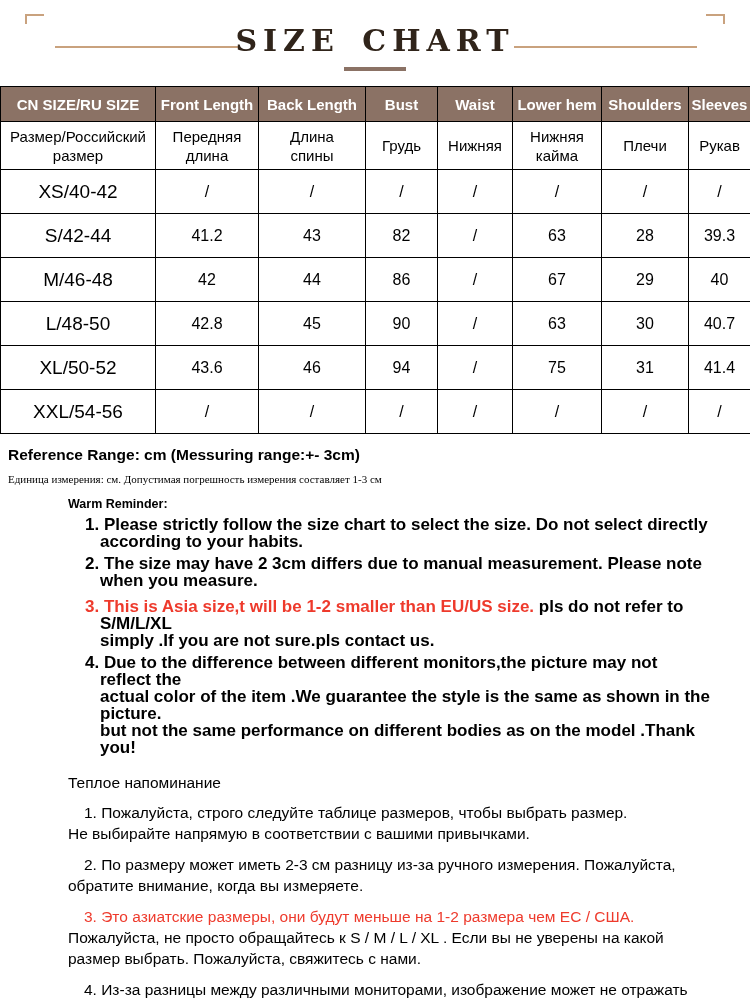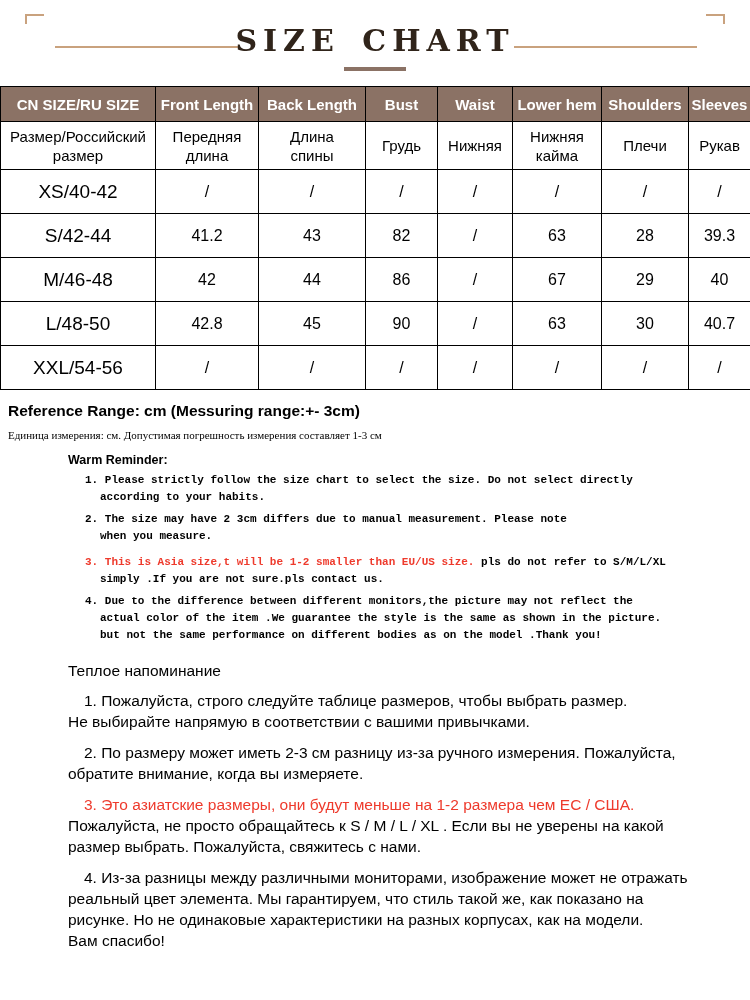--- a/index.html
+++ b/index.html
@@ -49,21 +49,21 @@
   tbody td{font-size:16px;}
   tbody td.size-label{font-size:19px;}
   
   .notes{position:relative;}
   .ref-en{margin:12px 0 9px 8px;font-size:15.5px;font-weight:700;}
   .ref-ru{margin:9px 0 0 8px;font-size:11px;font-family:Liberation Serif, serif;}
   .warm-title{margin:12px 0 0 68px;font-size:12.5px;font-weight:700;}
   .note-en{
     margin:5px 0 0 85px;padding-left:15px;text-indent:-15px;
     width:610px;white-space:pre-wrap;
-    font-size:11px;font-weight:700;line-height:17px;font-family:Liberation Mono, monospace;
+    font-size:17px;font-weight:700;line-height:17px;
   }
   .note-en.gap{margin-top:9px;}
   .ru-title{margin:18px 16px 0 68px;font-size:15.5px;}
   .note-ru{
     margin:10px 0 0 68px;text-indent:16px;width:668px;white-space:pre-wrap;
     font-size:15.5px;line-height:21px;
   }
   .red{color:var(--red);}
 </style>
 </head>
@@ -150,20 +150,30 @@
         </tr>
         <tr>
           <td class="size-label">L/48-50</td>
           <td>42.8</td>
           <td>45</td>
           <td>90</td>
           <td>/</td>
           <td>63</td>
           <td>30</td>
           <td>40.7</td>
+        </tr>
+        <tr>
+          <td class="size-label">XL/50-52</td>
+          <td>43.6</td>
+          <td>46</td>
+          <td>94</td>
+          <td>/</td>
+          <td>75</td>
+          <td>31</td>
+          <td>41.4</td>
         </tr>
         <tr>
           <td class="size-label">XXL/54-56</td>
           <td>/</td>
           <td>/</td>
           <td>/</td>
           <td>/</td>
           <td>/</td>
           <td>/</td>
           <td>/</td>

